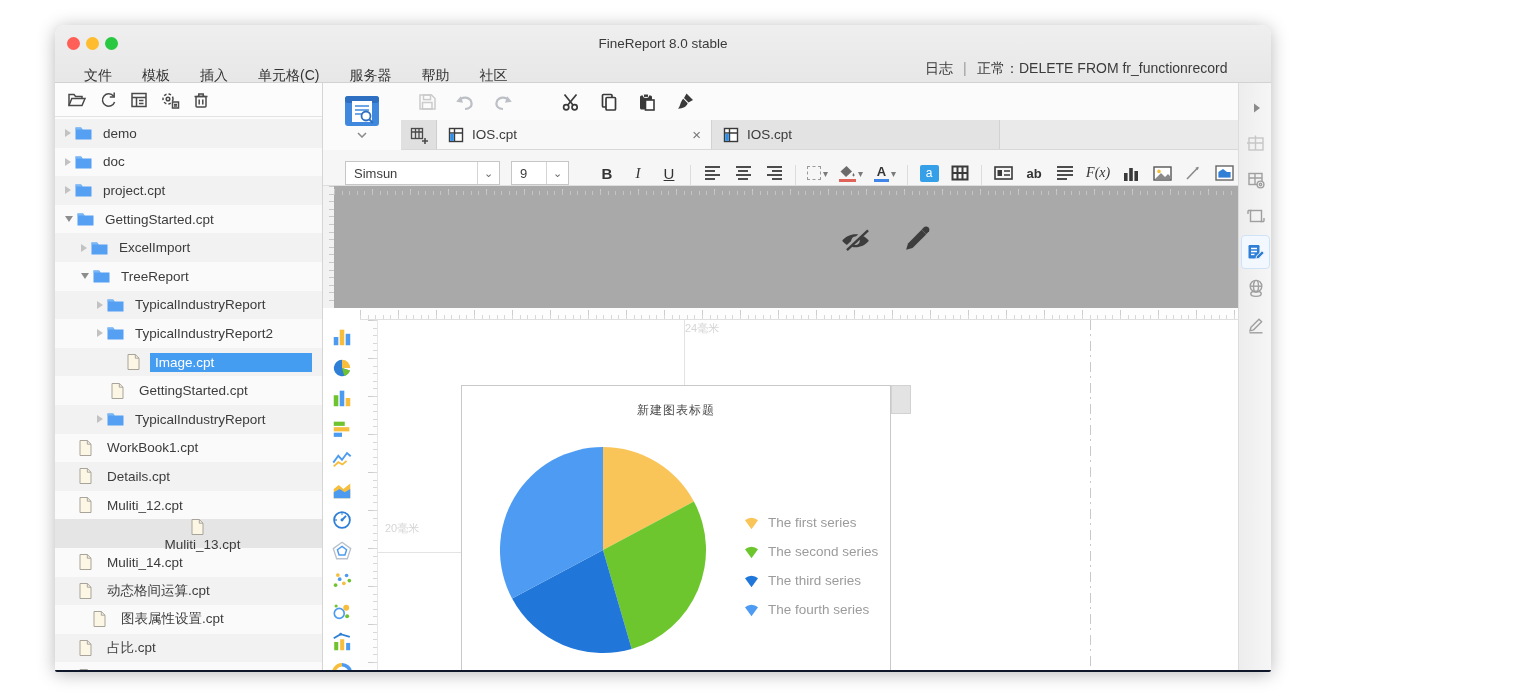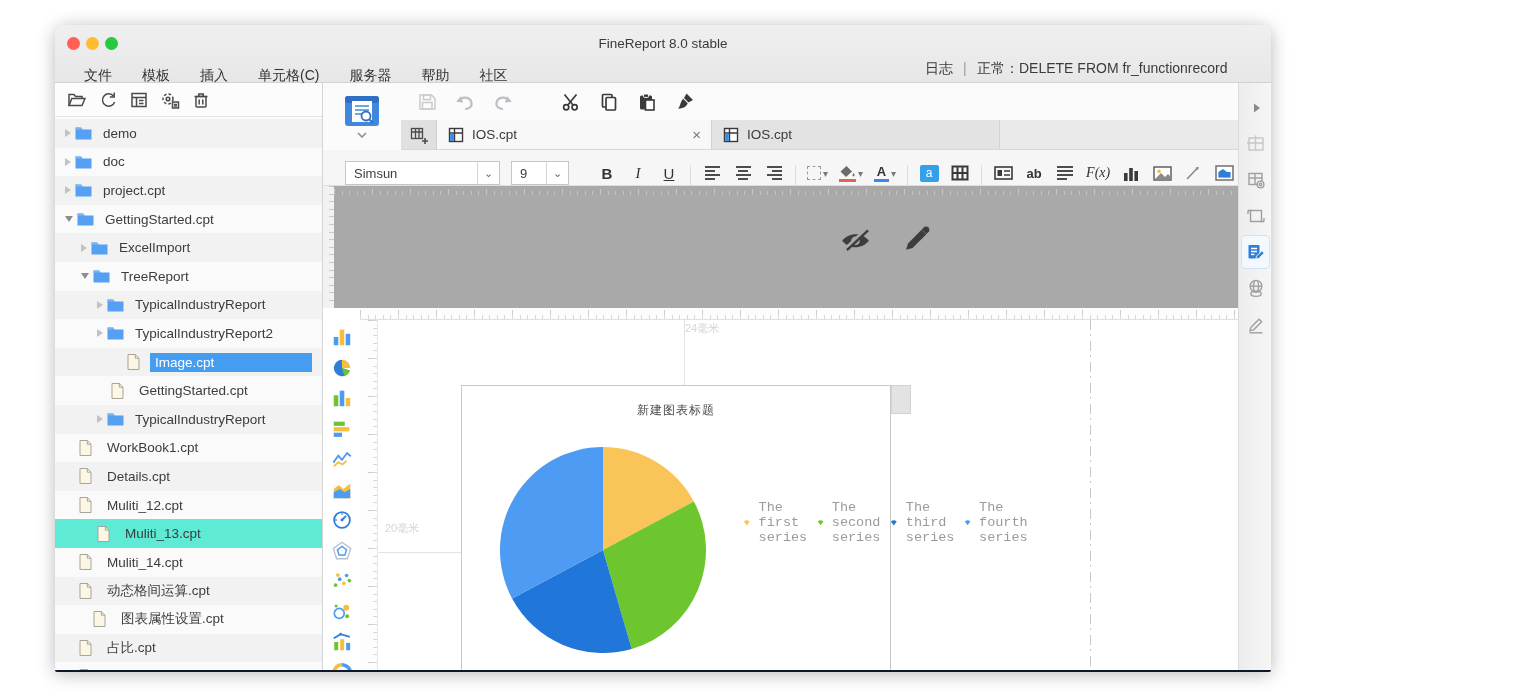--- a/index.html
+++ b/index.html
@@ -93,21 +93,21 @@
   .dashline { position:absolute; width:1px; top:12px; bottom:0;
      background:repeating-linear-gradient(to bottom,#c9c9c9 0 10px,transparent 10px 14px,#c9c9c9 14px 16px,transparent 16px 21px); }
   #cell-shadow { position:absolute; left:568px; top:77px; width:20px; height:29px; background:#e3e3e3; border:1px solid #d2d2d2; }
   #vscroll { position:absolute; right:8px; top:40px; bottom:0; width:12px; background:#ececec; border-radius:6px; }
   #vscroll-up { position:absolute; right:8px; top:2px; width:12px; height:12px; color:#9a9a9a; font-size:10px; text-align:center; line-height:12px; }
 
   
   #chart-box { position:absolute; left:138px; top:77px; width:430px; height:290px; background:#fff; border:1px solid #c9c9c9; }
   #chart-title { position:absolute; top:16px; width:100%; text-align:center; font-size:12px; color:#4a4a4a; letter-spacing:1px; }
   #pie-svg { position:absolute; left:34px; top:57px; }
-  #legend { position:absolute; left:281px; top:122px; display:flex; flex-direction:row;font-family:Liberation Mono, monospace; }
+  #legend { position:absolute; left:281px; top:122px; display:flex; flex-direction:column; }
   .legend-item { height:29px; display:flex; align-items:center; gap:8px; }
   .legend-item span { font-size:13.5px; color:#9b9b9b; }
 </style>
 </head>
 <body>
 
 <div id="window">
 
   <div id="header">
     <span class="tl" style="left:12px;background:#ff5f57;"></span>
@@ -306,21 +306,21 @@
         <div class="trow" style="background: rgb(250, 250, 250); padding-left: 10px;">
           <span style="width: 10px; margin-right: 4px;"></span>
           <span class="ticon">
             <svg width="13" height="16" viewBox="0 0 13 16">
               <path d="M1 0.5 h7.3 L12 4.2 V15.5 H1 Z" fill="#FCF7E4" stroke="#A9A49B"></path>
               <path d="M8.3 0.5 V4.2 H12" fill="none" stroke="#A9A49B"></path>
             </svg>
           </span>
           <span class="tlabel">Muliti_12.cpt</span>
         </div>
-        <div class="trow" style="background: #5eead4; padding-left: 28px;">
+        <div class="trow" style="background: #e5e5e5; padding-left: 28px; flex-direction: column;">
           <span style="width: 10px; margin-right: 4px;"></span>
           <span class="ticon">
             <svg width="13" height="16" viewBox="0 0 13 16">
               <path d="M1 0.5 h7.3 L12 4.2 V15.5 H1 Z" fill="#FCF7E4" stroke="#A9A49B"></path>
               <path d="M8.3 0.5 V4.2 H12" fill="none" stroke="#A9A49B"></path>
             </svg>
           </span>
           <span class="tlabel">Muliti_13.cpt</span>
         </div>
         <div class="trow" style="background: rgb(250, 250, 250); padding-left: 10px;">

